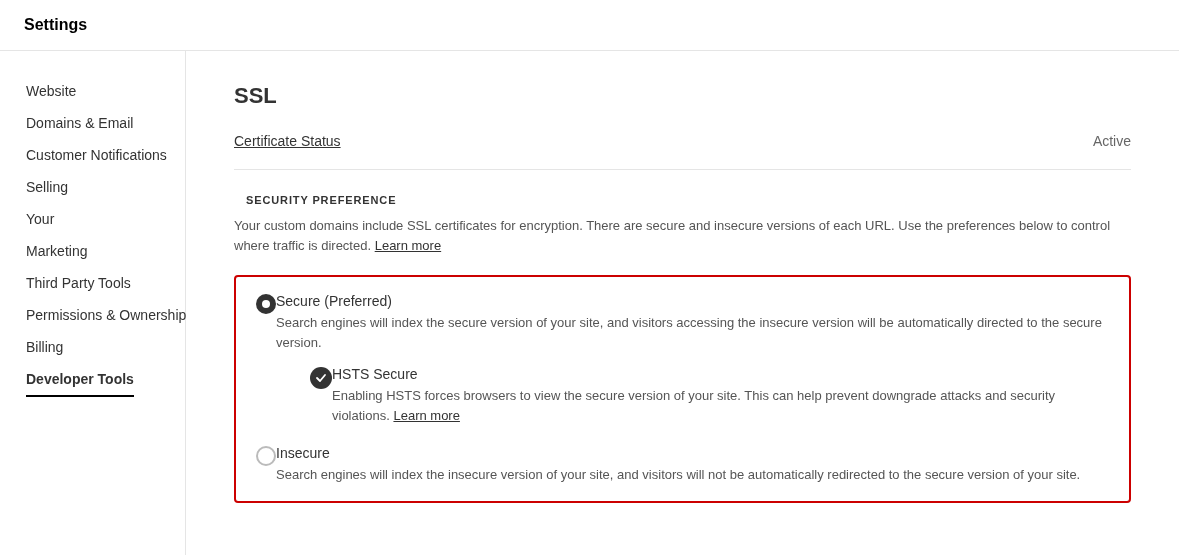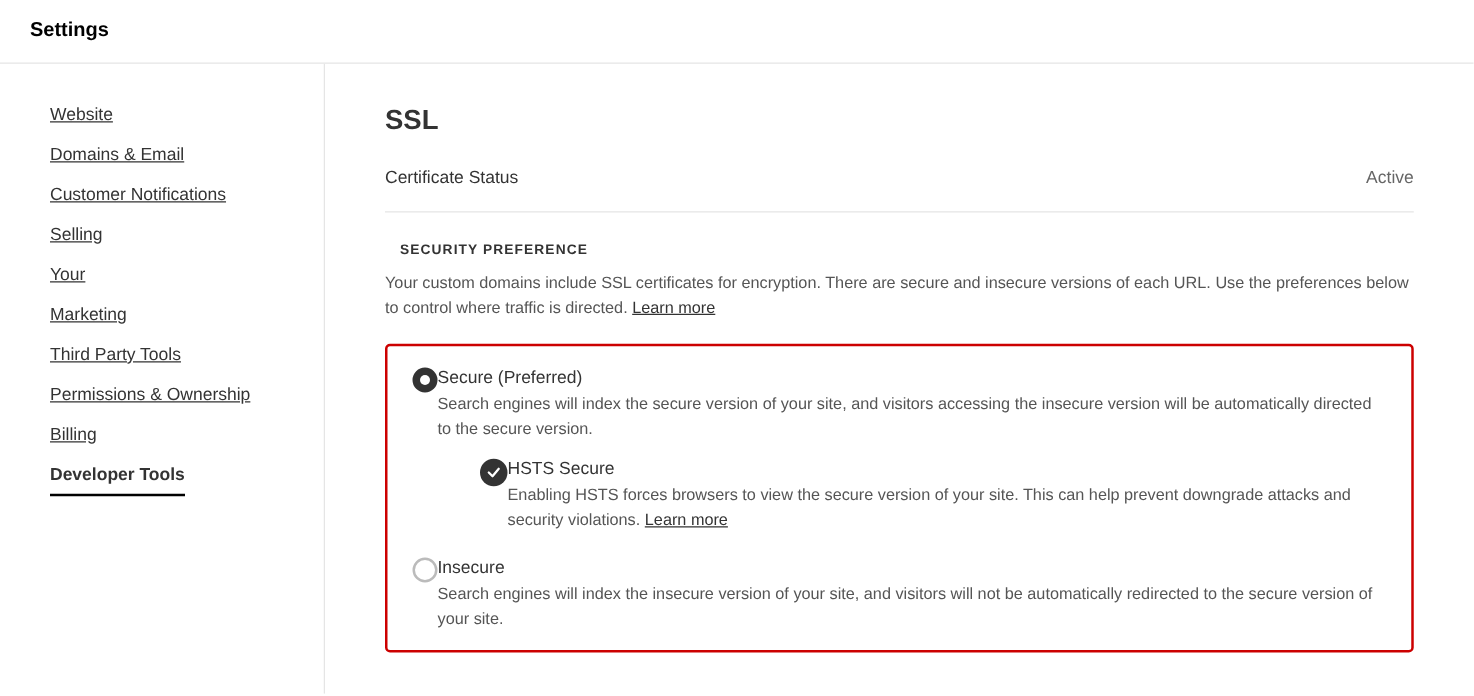--- a/index.html
+++ b/index.html
@@ -14,25 +14,24 @@
       font-weight: 700;
       color: #000;
     }
 
     .layout {
       display: flex;
       min-height: calc(557px - 53px);
     }
 
     .sidebar {
-      width: 260px;
+      width: 186px;
       border-right: 1px solid #e5e5e5;
-      padding: 24px 16px;
-      flex-shrink: 0;
-      text-decoration: underline;
+      padding: 24px 2px;
+      flex-shrink: 0;
     }
 
     .sidebar-item {
       display: block;
       padding: 8px 24px;
       color: #333;
       text-decoration: none;
       font-size: 14px;
       cursor: pointer;
       white-space: nowrap;
@@ -63,20 +62,21 @@
       align-items: center;
       justify-content: space-between;
       padding-bottom: 20px;
       border-bottom: 1px solid #e5e5e5;
       margin-bottom: 24px;
     }
 
     .cert-label {
       font-size: 14px;
       color: #333;
+      text-decoration: underline;
     }
 
     .cert-value {
       font-size: 14px;
       color: #666;
     }
 
     .section-title {
       font-size: 11px;
       font-weight: 700;

